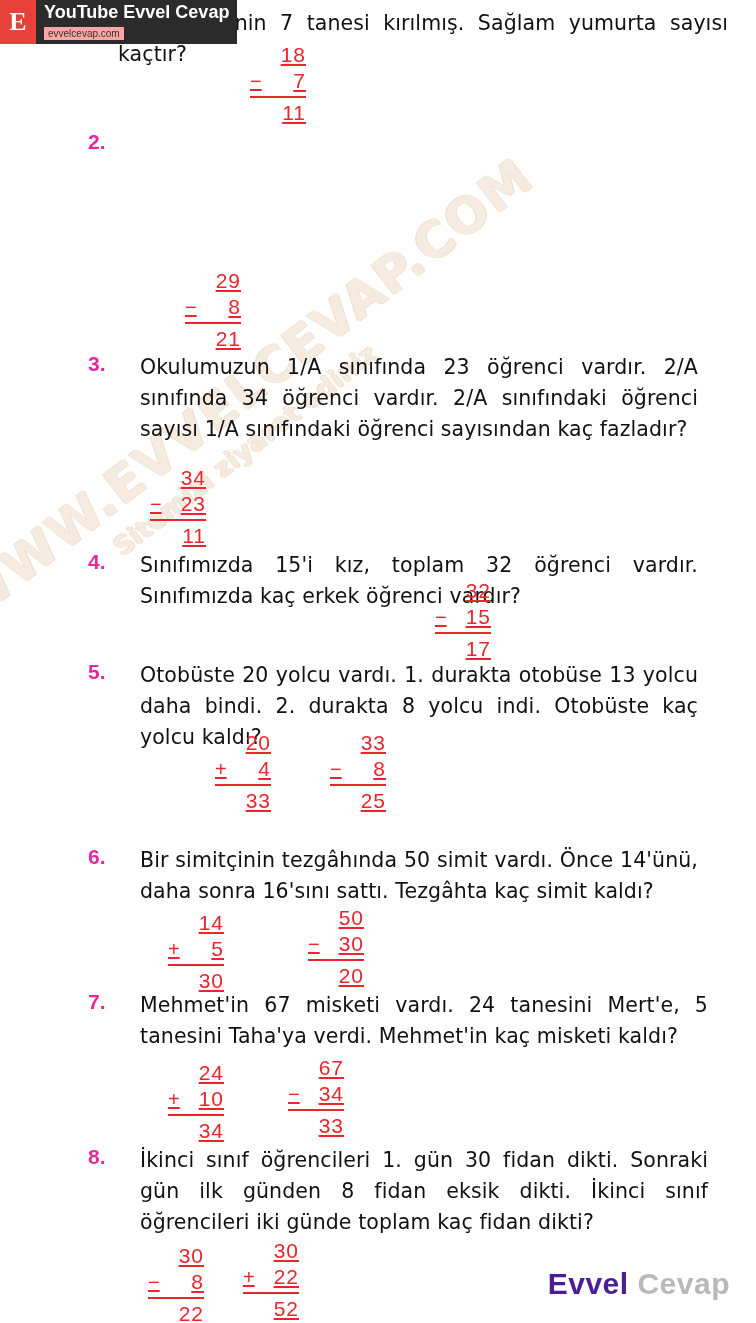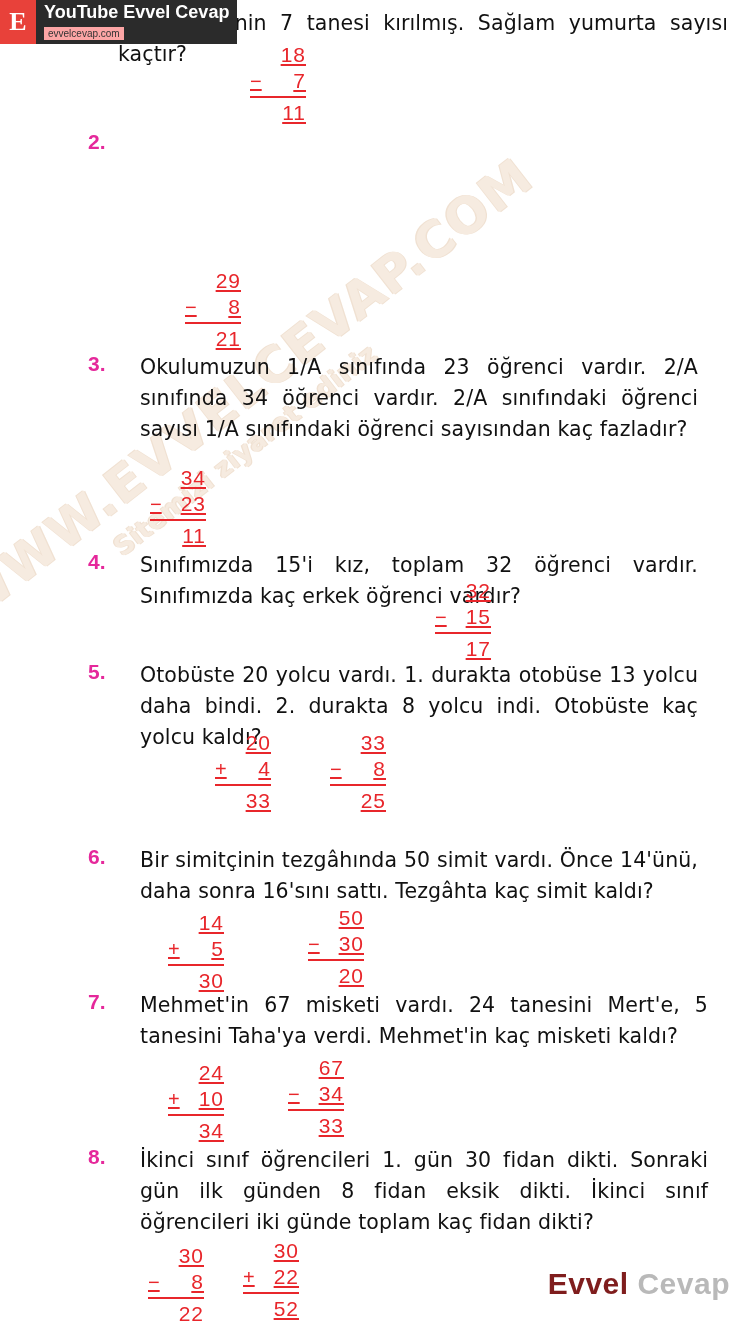--- a/index.html
+++ b/index.html
@@ -45,21 +45,21 @@
   .badge-txt{background:#2b2b2b;color:#fff;padding:2px 8px 3px 8px;}
   .badge-title{font-size:18px;font-weight:bold;font-family:"Liberation Sans",sans-serif;line-height:20px;}
   .badge-sub{font-size:10px;background:#fca5a5;color:#333;padding:1px 4px;display:inline-block;margin-top:2px;font-family:"Liberation Sans",sans-serif;}
 
   
   .brand{
     position:absolute;right:26px;bottom:22px;
     font-family:"Liberation Sans",sans-serif;
     font-size:30px;font-weight:bold;letter-spacing:.5px;
   }
-  .brand .b1{color:#7f1d1d;}
+  .brand .b1{color:#4c1d95;}
   .brand .b2{color:#b9b9b9;}
 
   
   .q{position:absolute;}
   .qnum{
     position:absolute;left:0;top:0;
     color:#e5289b;font-size:21px;font-weight:bold;
     font-family:"Liberation Sans",sans-serif;
   }
   .qtext{

